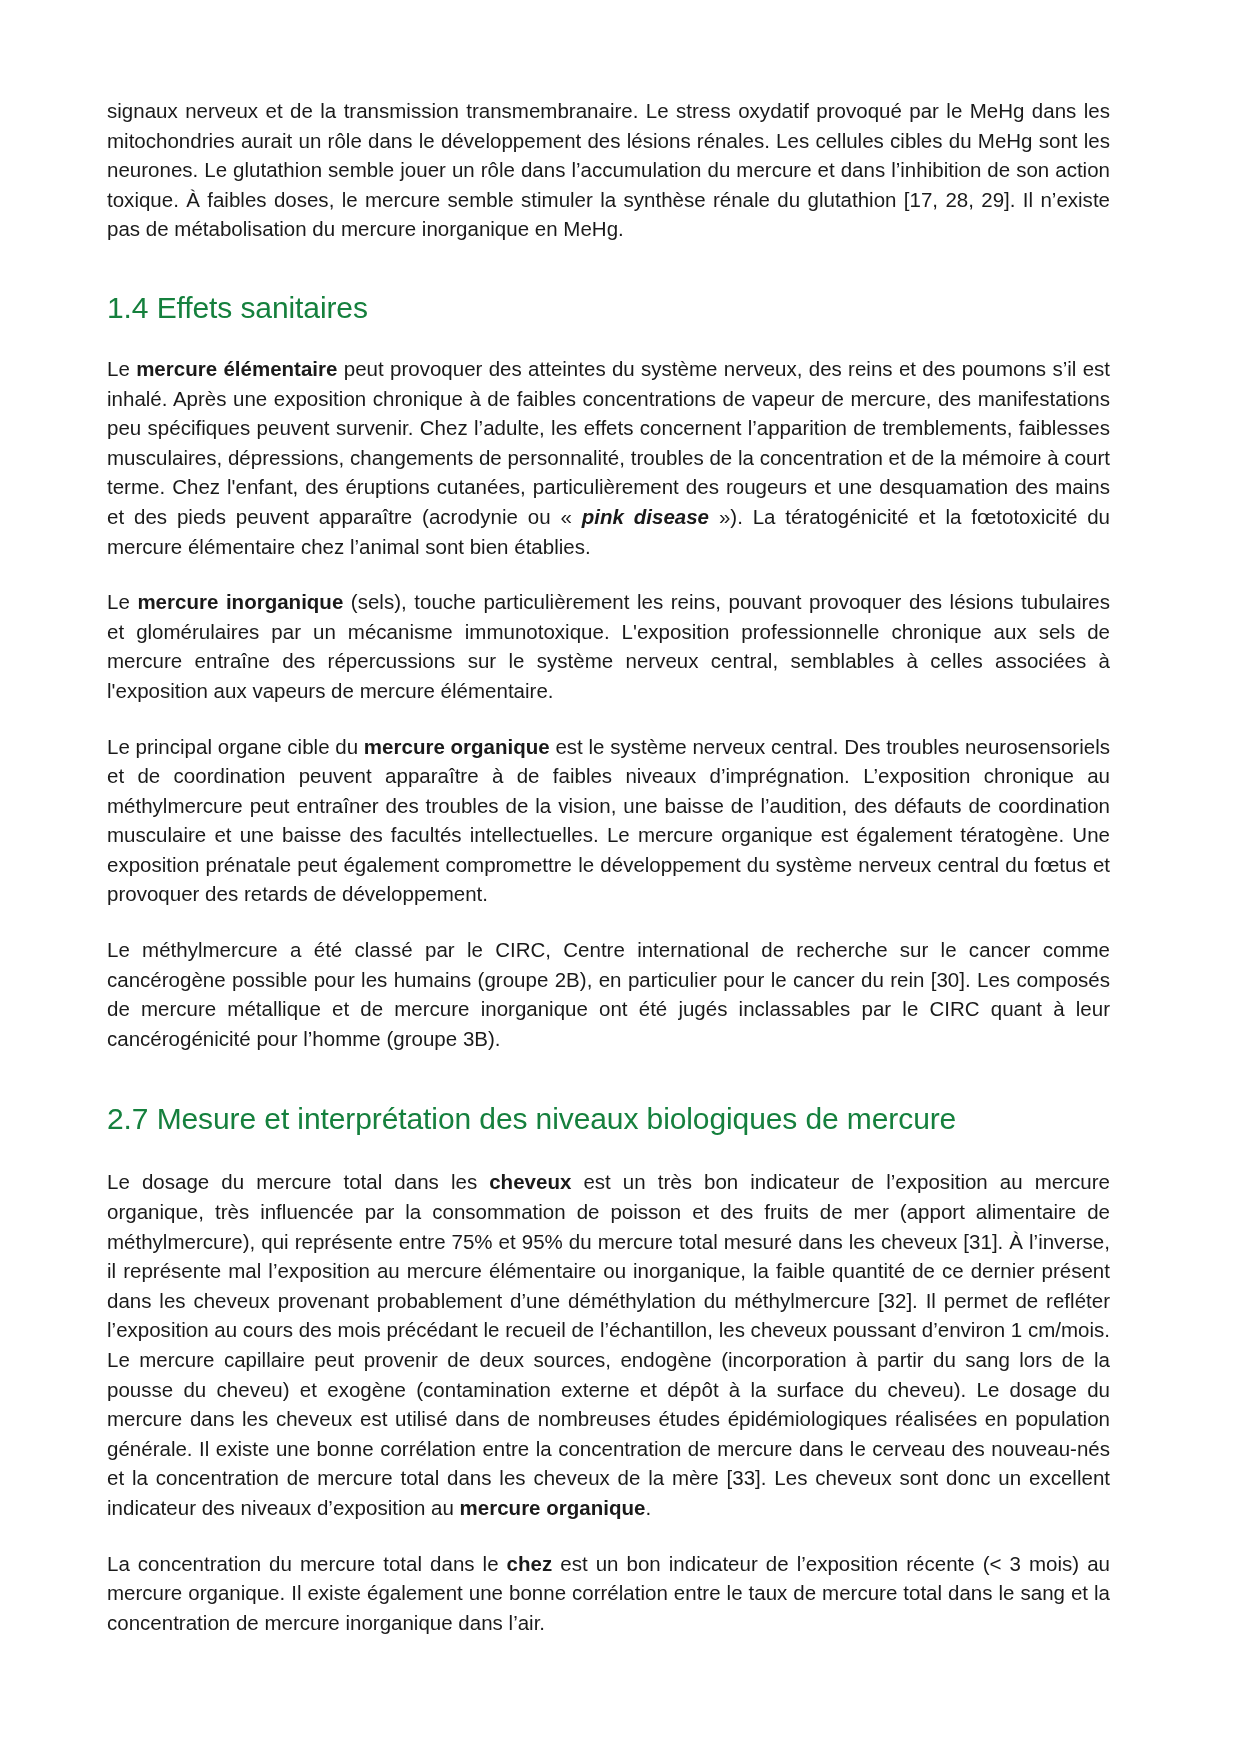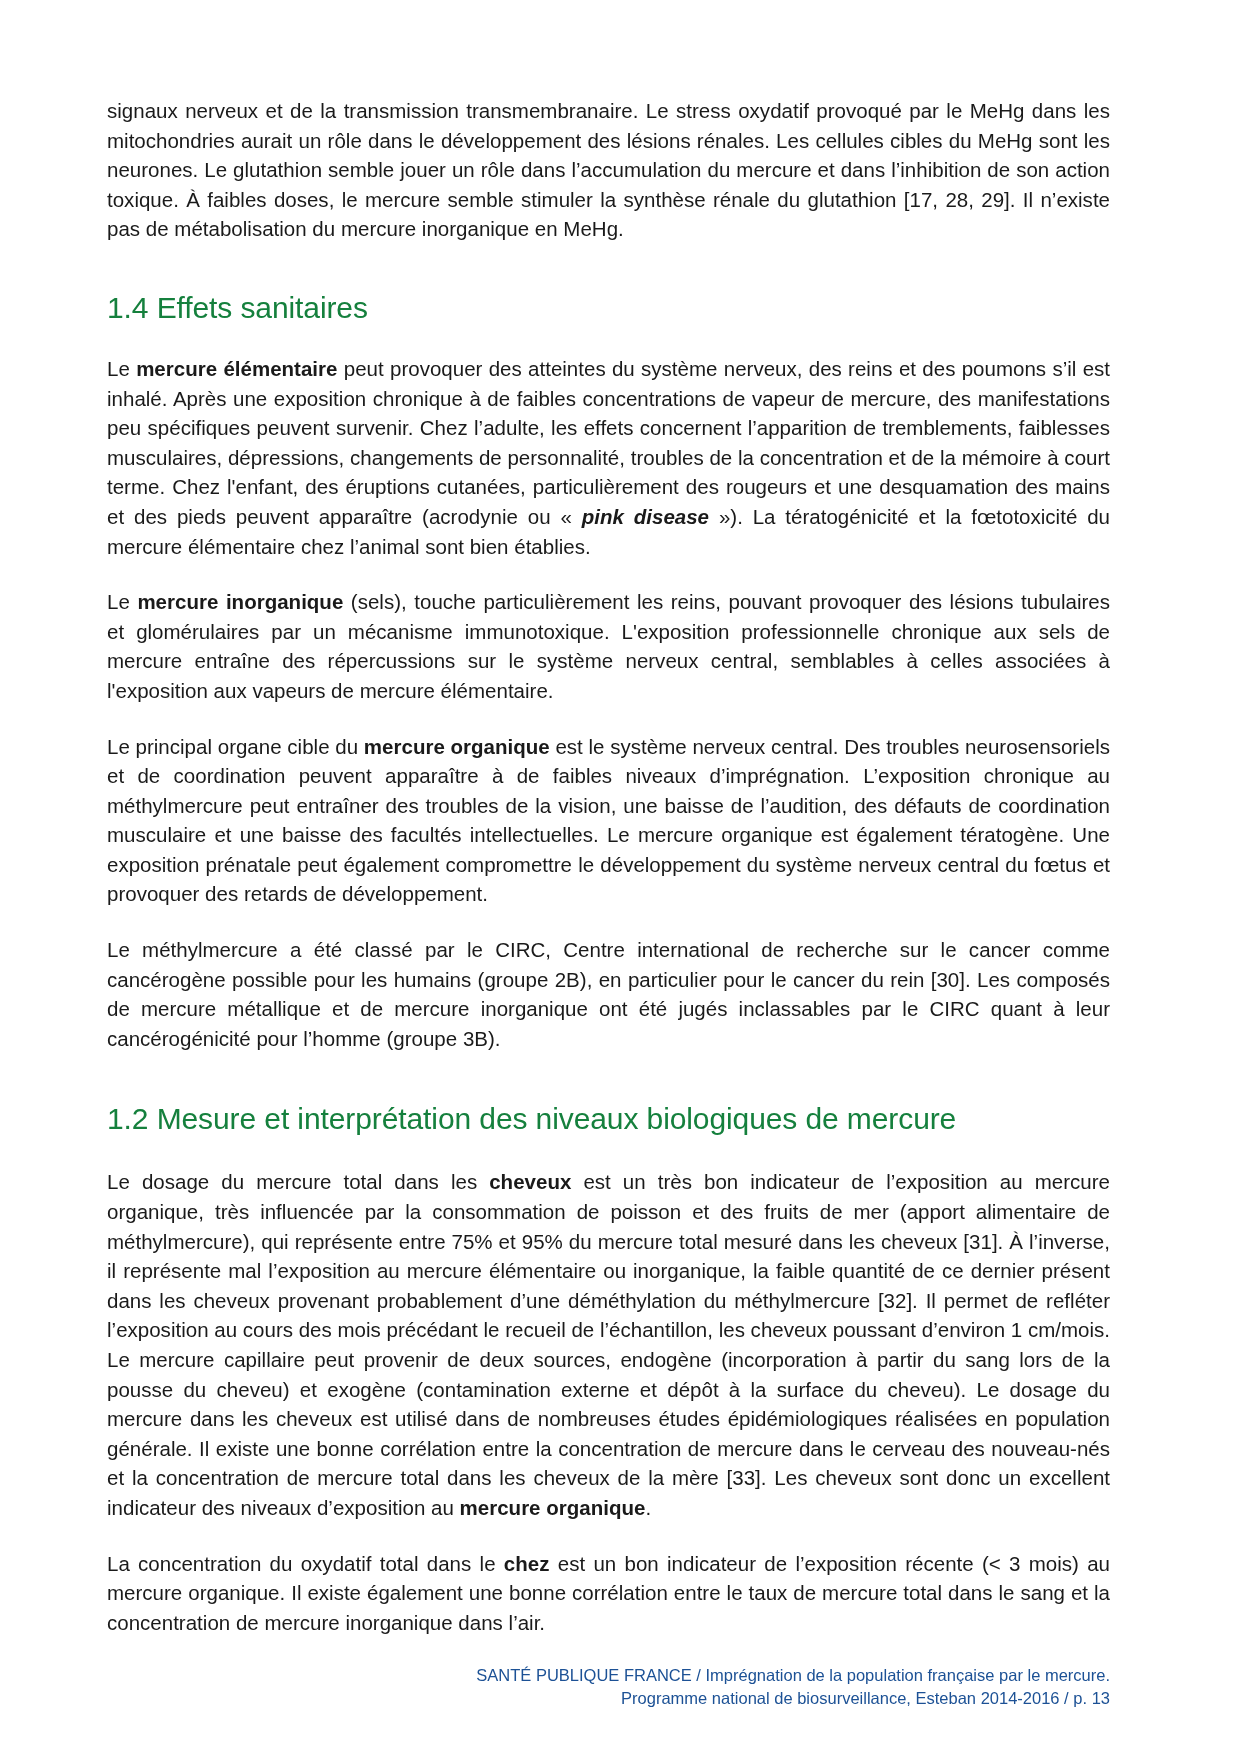--- a/index.html
+++ b/index.html
@@ -89,25 +89,21 @@
     <h2 class="section-heading h-1-4">1.4 Effets sanitaires</h2>
 
     <p class="body-text"><span>Le </span><b>mercure élémentaire</b><span> peut provoquer des atteintes du système nerveux, des reins et des poumons s’il est inhalé. Après une exposition chronique à de faibles concentrations de vapeur de mercure, des manifestations peu spécifiques peuvent survenir. Chez l’adulte, les effets concernent l’apparition de tremblements, faiblesses musculaires, dépressions, changements de personnalité, troubles de la concentration et de la mémoire à court terme. Chez l'enfant, des éruptions cutanées, particulièrement des rougeurs et une desquamation des mains et des pieds peuvent apparaître (acrodynie ou « </span><i>pink disease</i><span> »). La tératogénicité et la fœtotoxicité du mercure élémentaire chez l’animal sont bien établies.</span></p>
 
     <p class="body-text"><span>Le </span><b>mercure inorganique</b><span> (sels), touche particulièrement les reins, pouvant provoquer des lésions tubulaires et glomérulaires par un mécanisme immunotoxique. L'exposition professionnelle chronique aux sels de mercure entraîne des répercussions sur le système nerveux central, semblables à celles associées à l'exposition aux vapeurs de mercure élémentaire.</span></p>
 
     <p class="body-text"><span>Le principal organe cible du </span><b>mercure organique</b><span> est le système nerveux central. Des troubles neurosensoriels et de coordination peuvent apparaître à de faibles niveaux d’imprégnation. L’exposition chronique au méthylmercure peut entraîner des troubles de la vision, une baisse de l’audition, des défauts de coordination musculaire et une baisse des facultés intellectuelles. Le mercure organique est également tératogène. Une exposition prénatale peut également compromettre le développement du système nerveux central du fœtus et provoquer des retards de développement.</span></p>
 
     <p class="body-text"><span>Le méthylmercure a été classé par le CIRC, Centre international de recherche sur le cancer comme cancérogène possible pour les humains (groupe 2B), en particulier pour le cancer du rein [30]. Les composés de mercure métallique et de mercure inorganique ont été jugés inclassables par le CIRC quant à leur cancérogénicité pour l’homme (groupe 3B).</span></p>
 
-    <h2 class="section-heading h-1-5">1.2 Mesure et interprétation des niveaux biologiques de mercure</h2>
+    <h2 class="section-heading h-1-5">2.7 Mesure et interprétation des niveaux biologiques de mercure</h2>
 
     <p class="body-text"><span>Le dosage du mercure total dans les </span><b>cheveux</b><span> est un très bon indicateur de l’exposition au mercure organique, très influencée par la consommation de poisson et des fruits de mer (apport alimentaire de méthylmercure), qui représente entre 75% et 95% du mercure total mesuré dans les cheveux [31]. À l’inverse, il représente mal l’exposition au mercure élémentaire ou inorganique, la faible quantité de ce dernier présent dans les cheveux provenant probablement d’une déméthylation du méthylmercure [32]. Il permet de refléter l’exposition au cours des mois précédant le recueil de l’échantillon, les cheveux poussant d’environ 1 cm/mois. Le mercure capillaire peut provenir de deux sources, endogène (incorporation à partir du sang lors de la pousse du cheveu) et exogène (contamination externe et dépôt à la surface du cheveu). Le dosage du mercure dans les cheveux est utilisé dans de nombreuses études épidémiologiques réalisées en population générale. Il existe une bonne corrélation entre la concentration de mercure dans le cerveau des nouveau-nés et la concentration de mercure total dans les cheveux de la mère [33]. Les cheveux sont donc un excellent indicateur des niveaux d’exposition au </span><b>mercure organique</b><span>.</span></p>
 
-    <p class="body-text"><span>La concentration du oxydatif total dans le </span><b>chez</b><span> est un bon indicateur de l’exposition récente (&lt; 3 mois) au mercure organique. Il existe également une bonne corrélation entre le taux de mercure total dans le sang et la concentration de mercure inorganique dans l’air.</span></p>
+    <p class="body-text"><span>La concentration du mercure total dans le </span><b>chez</b><span> est un bon indicateur de l’exposition récente (&lt; 3 mois) au mercure organique. Il existe également une bonne corrélation entre le taux de mercure total dans le sang et la concentration de mercure inorganique dans l’air.</span></p>
 
   </div>
 
-  <div class="footer">
-    <div>SANTÉ PUBLIQUE FRANCE / Imprégnation de la population française par le mercure.</div>
-    <div>Programme national de biosurveillance, Esteban 2014-2016 / p. 13</div>
-  </div>
 </div>
 
 </body></html>

